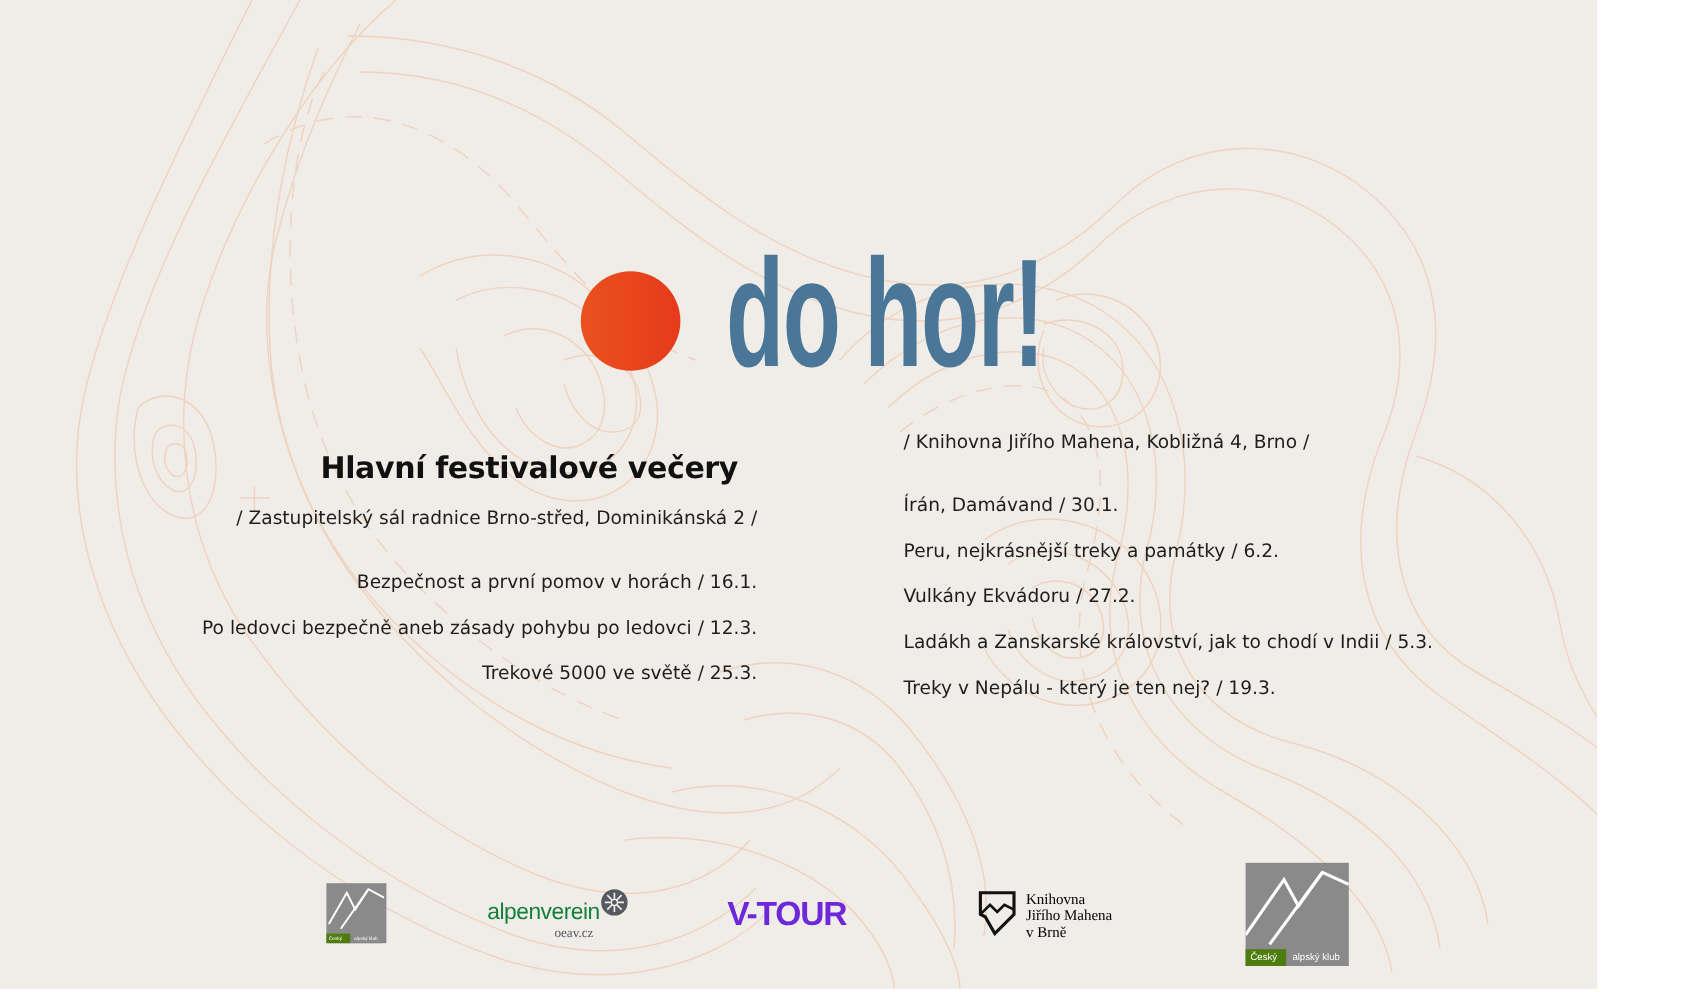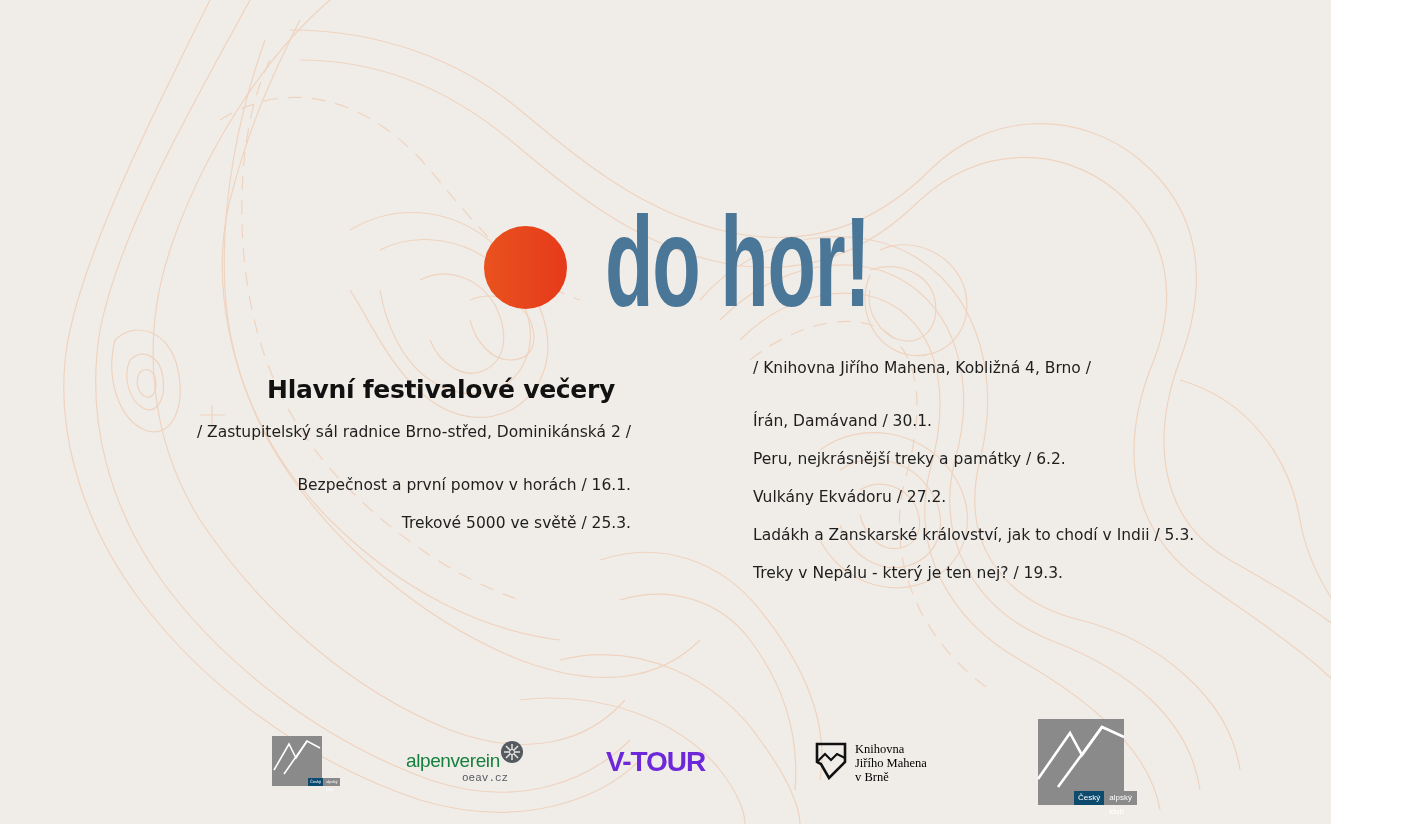--- a/index.html
+++ b/index.html
@@ -51,29 +51,29 @@
       font-size: 15.5px; color: #1e1e1e; height: 38px; line-height: 20px;
       white-space: nowrap;
     }
 
     .logos { position: absolute; left: 0; top: 0; width: 1410px; height: 824px; }
     .logo { position: absolute; }
 
     .cak { background: #8a8a8a; }
     .cak .bar { position: absolute; left: 0; bottom: 0; width: 100%; display: flex; }
     .cak .bar span { color: #fff; font-family: "Liberation Sans", sans-serif; display: block; }
-    .cak .bar .a { background: #0c4a6e; margin-left: 36px; }
+    .cak .bar .a { background: #4d7c0f; }
     .cak .bar .b { background: #8a8a8a; }
 
     .alp-text {
       font-family: Liberation Sans, sans-serif; color: #15803d;
       font-size: 19px; letter-spacing: -0.4px; position: absolute; left: 0; top: 10px;
     }
     .alp-sub {
-      font-family: Liberation Mono, monospace; color: #555a60;
+      font-family: Liberation Serif, serif; color: #555a60;
       font-size: 11px; position: absolute; left: 56px; top: 32px;
     }
     .vtour {
       font-family: "Liberation Sans", sans-serif; font-weight: bold; color: #6d28d9;
       font-size: 28px; letter-spacing: -1px;
     }
     .kjm-text {
       position: absolute; left: 40px; top: 0;
       font-family: Liberation Serif, serif; font-size: 12.5px;
       line-height: 14px; color: #000000;
@@ -122,20 +122,21 @@
   </svg>
 
   <div class="dot"></div>
   <div class="headline">do hor!</div>
 
   <div class="col left">
     <h2>Hlavní festivalové večery</h2>
     <div class="venue">/ Zastupitelský sál radnice Brno-střed, Dominikánská 2 /</div>
     <ul>
       <li>Bezpečnost a první pomov v horách / 16.1.</li>
+      <li>Po ledovci bezpečně aneb zásady pohybu po ledovci / 12.3.</li>
       <li>Trekové 5000 ve světě / 25.3.</li>
     </ul>
   </div>
 
   <div class="col right">
     <div class="venue">/ Knihovna Jiřího Mahena, Kobližná 4, Brno /</div>
     <ul>
       <li>Írán, Damávand / 30.1.</li>
       <li>Peru, nejkrásnější treky a památky / 6.2.</li>
       <li>Vulkány Ekvádoru / 27.2.</li>

